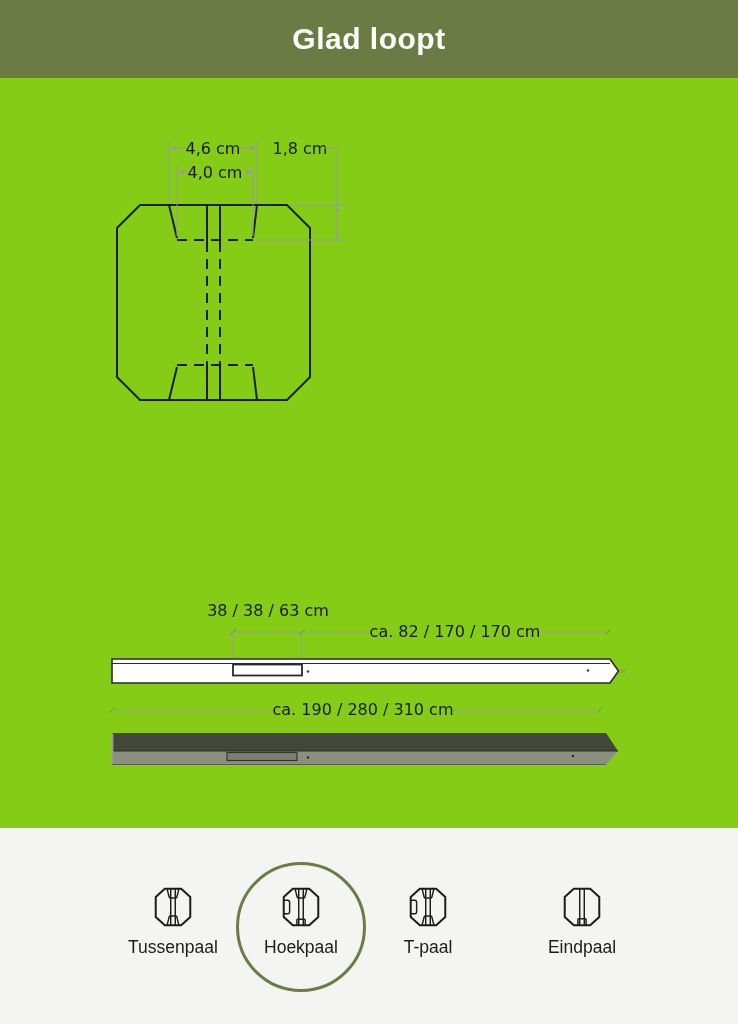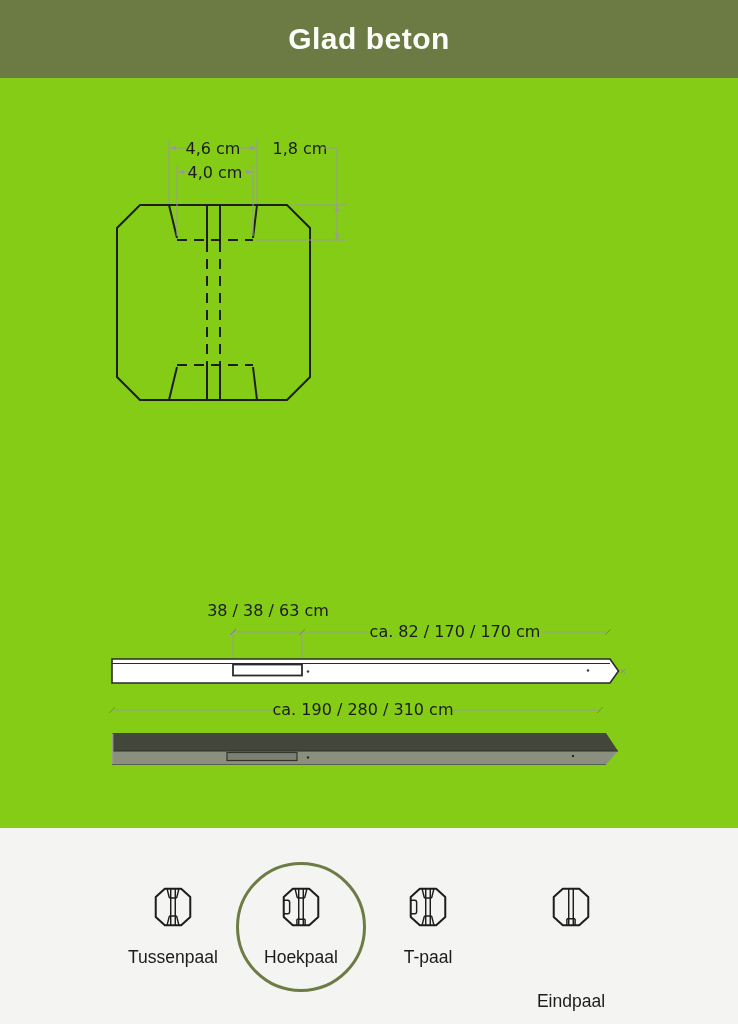--- a/index.html
+++ b/index.html
@@ -30,29 +30,29 @@
   .dim-fill  { fill:#9b9b9b; stroke:none; }
   .tick      { stroke:#7d7d7d; stroke-width:1; fill:none; }
 
   
   .footer { position:relative; width:738px; height:196px; background:#f4f4f2; }
   .ring { position:absolute; left:236px; top:34px; width:130px; height:130px;
           border:3.5px solid #6d7c44; border-radius:50%; }
   .post-type { position:absolute; top:58px; width:130px;
                display:flex; flex-direction:column; align-items:center; cursor:pointer; }
   .post-type svg { display:block; }
-  .post-type .pt-label { margin-top:19px; font-size:17.5px; color:#1c1c1c; }
+  .post-type .pt-label { margin-top:9px; font-size:17.5px; color:#1c1c1c; }
   .icon-oct  { stroke:#1d1d1d; stroke-width:2.2; fill:none; stroke-linejoin:round; }
   .icon-line { stroke:#1d1d1d; stroke-width:1.6; fill:none; }
 </style>
 </head>
 <body>
 
 <div class="header">
-  <h1>Glad beton</h1>
+  <h1>Glad loopt</h1>
 </div>
 
 <div class="main">
 
   <svg id="cross-svg" class="svg-abs" width="260" height="290" viewBox="0 0 260 290">
 
     <polygon class="dark-line" points="45,80 192,80 215,103 215,252 192,275 45,275 22,252 22,103"></polygon>
 
     <path class="dark-line" d="M74,80 L82,113 M162,80 L158,113"></path>
     <path class="dash-line" d="M82,115 H158"></path>
@@ -140,21 +140,21 @@
     <svg width="40" height="42" viewBox="0 0 44 46">
       <polygon class="icon-oct" points="13,3 31,3 41,12 41,34 31,43 13,43 3,34 3,12"></polygon>
       <path class="icon-line" d="M19.5,3 V43 M24.5,3 V43"></path>
       <path class="icon-line" d="M15.5,3 L18,13 M28.5,3 L26,13 M18,13 H26"></path>
       <path class="icon-line" d="M3,15.5 H7.5 Q9.5,15.5 9.5,18 V28 Q9.5,30.5 7.5,30.5 H3"></path>
       <path class="icon-line" d="M17.5,36.5 H26.5 M17.5,36.5 V43 M26.5,36.5 V43"></path>
     </svg>
     <span class="pt-label">Hoekpaal</span>
   </div>
 
-  <div class="post-type" style="left:506px;gap:44px;">
+  <div class="post-type" style="left:517px;">
     <svg width="40" height="42" viewBox="0 0 44 46">
       <polygon class="icon-oct" points="13,3 31,3 41,12 41,34 31,43 13,43 3,34 3,12"></polygon>
       <path class="icon-line" d="M19.5,3 V43 M24.5,3 V43"></path>
       <path class="icon-line" d="M17.5,36 H26.5 M17.5,36 V43 M26.5,36 V43"></path>
     </svg>
     <span class="pt-label">Eindpaal</span>
   </div>
 </div>
 
 </body></html>

